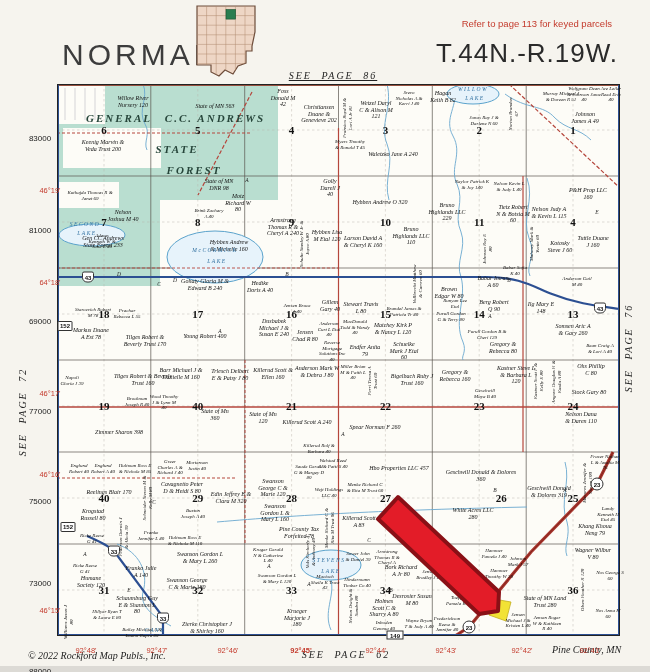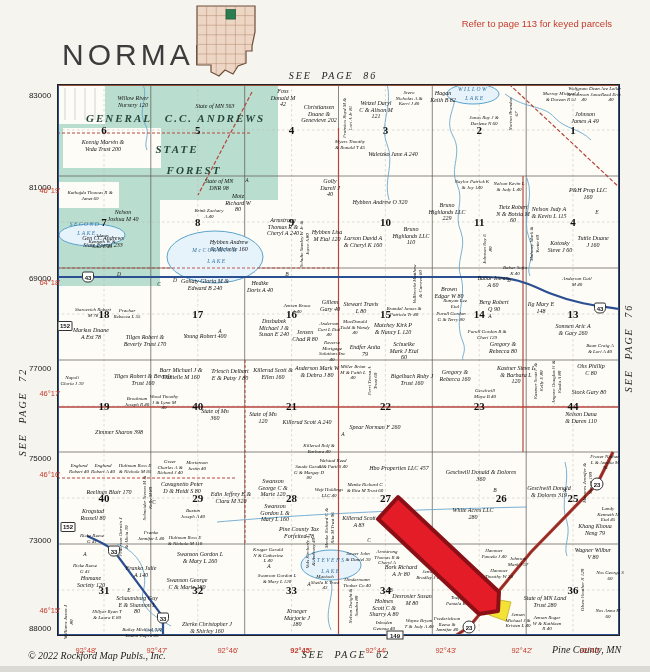--- a/index.html
+++ b/index.html
@@ -30,49 +30,50 @@
             color:#2f6f9f;letter-spacing:1.5px;white-space:nowrap;}
   .letter{position:absolute;transform:translate(-50%,-50%);font:italic 5.5px "Liberation Serif",serif;color:#222;}
   .badge{position:absolute;transform:translate(-50%,-50%);background:#fff;border:1px solid #333;
          font:700 6px "Liberation Sans",sans-serif;color:#111;display:flex;align-items:center;
          justify-content:center;z-index:5;box-sizing:border-box;}
   .badge.pent{width:12px;height:11px;border-radius:2px 2px 5px 5px;}
   .badge.circle{width:13px;height:13px;border-radius:50%;}
   .badge.shield{width:15px;height:10px;border-radius:1px;}
   .badge.rect{width:17px;height:9px;}
   .edge-num{position:absolute;transform:translate(-50%,-50%) rotate(-90deg);
-            font:8px "Liberation Sans",sans-serif;color:#222;white-space:nowrap;}
+            font:8px "Liberation Sans",sans-serif;color:#222;white-space:nowrap;margin-top:43px;}
   .edge-lat{position:absolute;transform:translate(-50%,-50%) rotate(-90deg);
             font:7.5px "Liberation Sans",sans-serif;color:#c43b2d;white-space:nowrap;}
   .edge-lon{position:absolute;transform:translate(-50%,-50%);
             font:7.5px "Liberation Sans",sans-serif;color:#c43b2d;white-space:nowrap;}
   #scan-strip{position:absolute;left:0;top:666px;width:650px;height:6px;background:#dcdad5;}
 </style>
 </head>
 <body>
 
 <div id="page">
 
   <div class="hdr-title">NORMAN</div>
+  <div class="hdr-range">T.44N.-R.19W.</div>
   <div class="hdr-note">Refer to page 113 for keyed parcels</div>
 
   <svg width="74" height="78" viewBox="0 0 74 78" style="position:absolute;left:186px;top:3px;">
     <defs>
         <clipPath id="cclip">
           <path d="M11,3 H69 V29 L66,43 V48 H60 V60 L52,63 L47,71 L39,67 L33,73 L25,69 V62 H11 Z"></path>
         </clipPath>
       </defs>
     <path d="M11,3 H69 V29 L66,43 V48 H60 V60 L52,63 L47,71 L39,67 L33,73 L25,69 V62 H11 Z" fill="#eed6c5" stroke="#6d4c3a" stroke-width="1.2"></path>
     <g clip-path="url(#cclip)" stroke="#b08a6e" stroke-width="0.5">
       <path d="M20.6,0 V78 M30.2,0 V78 M39.8,0 V78 M49.4,0 V78 M59,0 V78 M0,12.6 H74 M0,22.2 H74 M0,31.8 H74 M0,41.4 H74 M0,51 H74 M0,60.6 H74" fill="none"></path>
     </g>
     <rect x="40" y="6.5" width="9.6" height="9.6" fill="#2a7d4f" stroke="#17512f" stroke-width="0.6"></rect>
   </svg>
 
-  <div class="see" style="left:333px;top:70px;transform:translateX(-50%);">SEE PAGE 86</div>
+  <div class="see" style="left:333px;top:70px;transform:translateX(-50%);text-decoration:underline;">SEE PAGE 86</div>
   <div class="see vert" style="left:22px;top:412px;">SEE PAGE 72</div>
   <div class="see vert" style="left:628px;top:348px;">SEE PAGE 76</div>
   <div class="see" style="left:346px;top:649px;transform:translateX(-50%);">SEE PAGE 62</div>
 
   <div id="map">
     <svg id="base-svg" width="563" height="552" viewBox="0 0 563 552">
       <rect x="0" y="0" width="563" height="552" fill="#fdfcf7"></rect>
       <g>
         <rect x="0" y="0" width="221" height="116" fill="#b9ded0"></rect>
         <rect x="0" y="116" width="103" height="86" fill="#b9ded0"></rect>
@@ -346,21 +347,21 @@
         <div class="secnum" style="left: 140.8px; top: 230px; transform: translate(-50%, -50%);">17</div>
         <div class="secnum" style="left: 234.6px; top: 230px; transform: translate(-50%, -50%);">16</div>
         <div class="secnum" style="left: 328.4px; top: 230px; transform: translate(-50%, -50%);">15</div>
         <div class="secnum" style="left: 422.2px; top: 230px; transform: translate(-50%, -50%);">14</div>
         <div class="secnum" style="left: 516px; top: 230px; transform: translate(-50%, -50%);">13</div>
         <div class="secnum" style="left: 47px; top: 322px; transform: translate(-50%, -50%);">19</div>
         <div class="secnum" style="left: 140.8px; top: 322px; transform: translate(-50%, -50%);">40</div>
         <div class="secnum" style="left: 234.6px; top: 322px; transform: translate(-50%, -50%);">21</div>
         <div class="secnum" style="left: 328.4px; top: 322px; transform: translate(-50%, -50%);">22</div>
         <div class="secnum" style="left: 422.2px; top: 322px; transform: translate(-50%, -50%);">23</div>
-        <div class="secnum" style="left: 516px; top: 322px; transform: translate(-50%, -50%);">44</div>
+        <div class="secnum" style="left: 516px; top: 322px; transform: translate(-50%, -50%);">24</div>
         <div class="secnum" style="left: 47px; top: 414px; transform: translate(-50%, -50%);">40</div>
         <div class="secnum" style="left: 140.8px; top: 414px; transform: translate(-50%, -50%);">29</div>
         <div class="secnum" style="left: 234.6px; top: 414px; transform: translate(-50%, -50%);">28</div>
         <div class="secnum" style="left: 328.4px; top: 414px; transform: translate(-50%, -50%);">27</div>
         <div class="secnum" style="left: 422.2px; top: 414px; transform: translate(-50%, -50%); margin-left: 22px;">26</div>
         <div class="secnum" style="left: 516px; top: 414px; transform: translate(-50%, -50%);">25</div>
         <div class="secnum" style="left: 47px; top: 506px; transform: translate(-50%, -50%);">31</div>
         <div class="secnum" style="left: 140.8px; top: 506px; transform: translate(-50%, -50%);">32</div>
         <div class="secnum" style="left: 234.6px; top: 506px; transform: translate(-50%, -50%);">33</div>
         <div class="secnum" style="left: 328.4px; top: 506px; transform: translate(-50%, -50%);">34</div>

